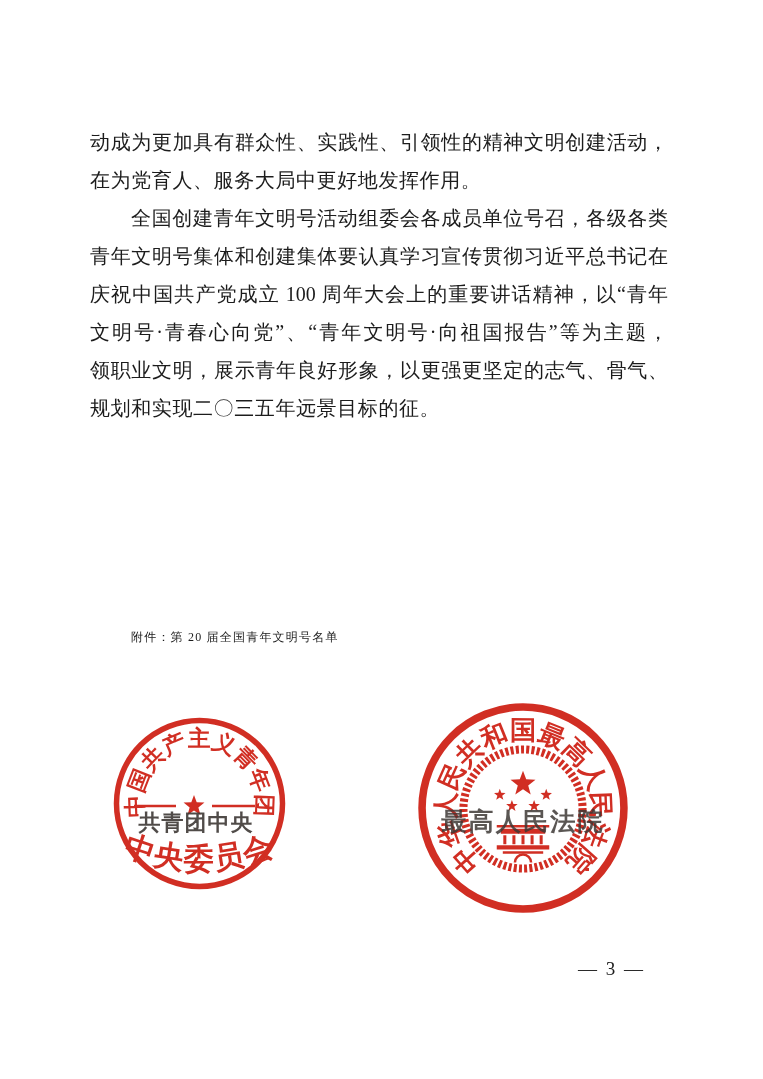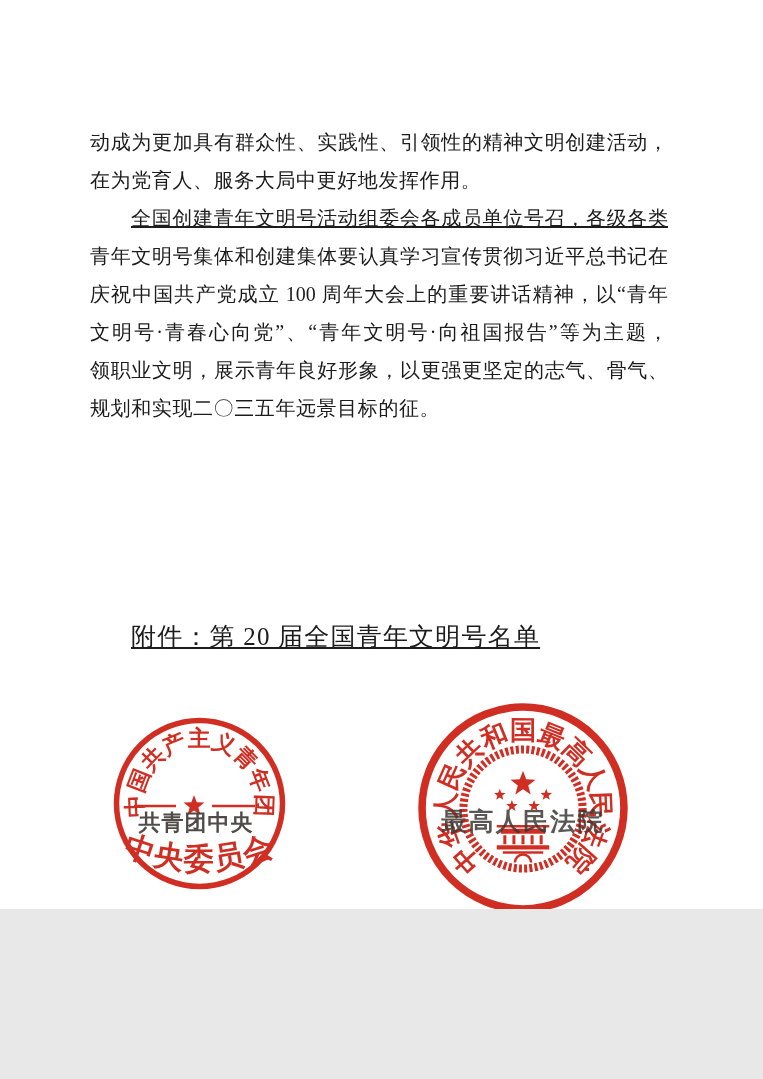--- a/index.html
+++ b/index.html
@@ -1,18 +1,18 @@
 <!DOCTYPE html>
 <html><head>
 <meta charset="utf-8">
 <style>
   html,body { margin:0; padding:0; background:#e8e8e8; }
   .page {
     position: relative;
-    width: 763px; height: 909px;
+    width: 763px; height: 1079px;
     margin: 0 auto;
     background: #ffffff;
     font-family: "Liberation Serif", "DejaVu Serif", serif;
     color: #1c1c1c;
     overflow: hidden;
   }
   .body-text {
     position: absolute;
     left: 90px; top: 123px; width: 578px;
     font-size: 20px;
@@ -22,28 +22,27 @@
     text-align: justify;
     text-align-last: justify;
     white-space: nowrap;
   }
   .line.end {
     text-align: left;
     text-align-last: left;
     letter-spacing: 0.6px;
     white-space: normal;
   }
-  .line.indent { padding-left: 41px; text-decoration: underline; }
+  .line.indent { padding-left: 41px; }
   .attachment-line {
     position: absolute;
     left: 131px; top: 618px;
-    font-size: 25px;
+    font-size: 12px;
     letter-spacing: 1.2px;
     line-height: 38px;
-    text-decoration: underline;
   }
   .seal { position: absolute; opacity: 0.95; }
   .seal-left  { left: 112px; top: 716px; width: 175px; height: 175px; }
   .seal-right { left: 416px; top: 701px; width: 214px; height: 214px; }
   .seal svg { display: block; width: 100%; height: 100%; }
   .seal text { font-family: "Liberation Serif", "DejaVu Serif", serif; font-weight: bold; }
   .page-number {
     position: absolute;
     left: 578px; top: 958px; width: 100px;
     font-size: 19px;

